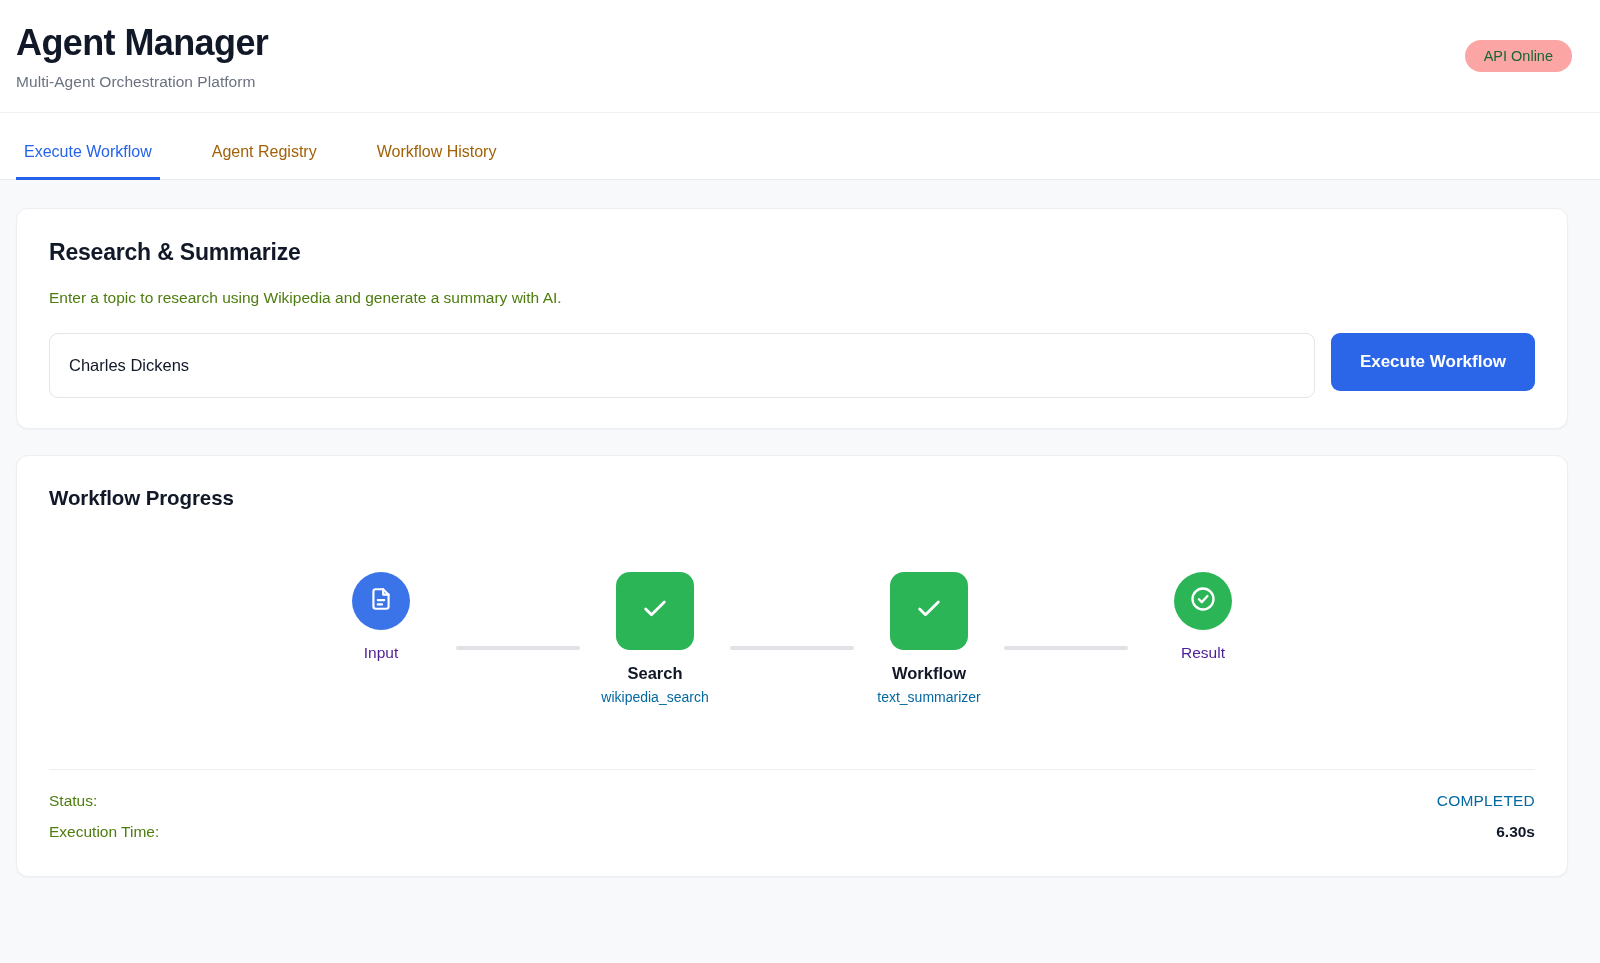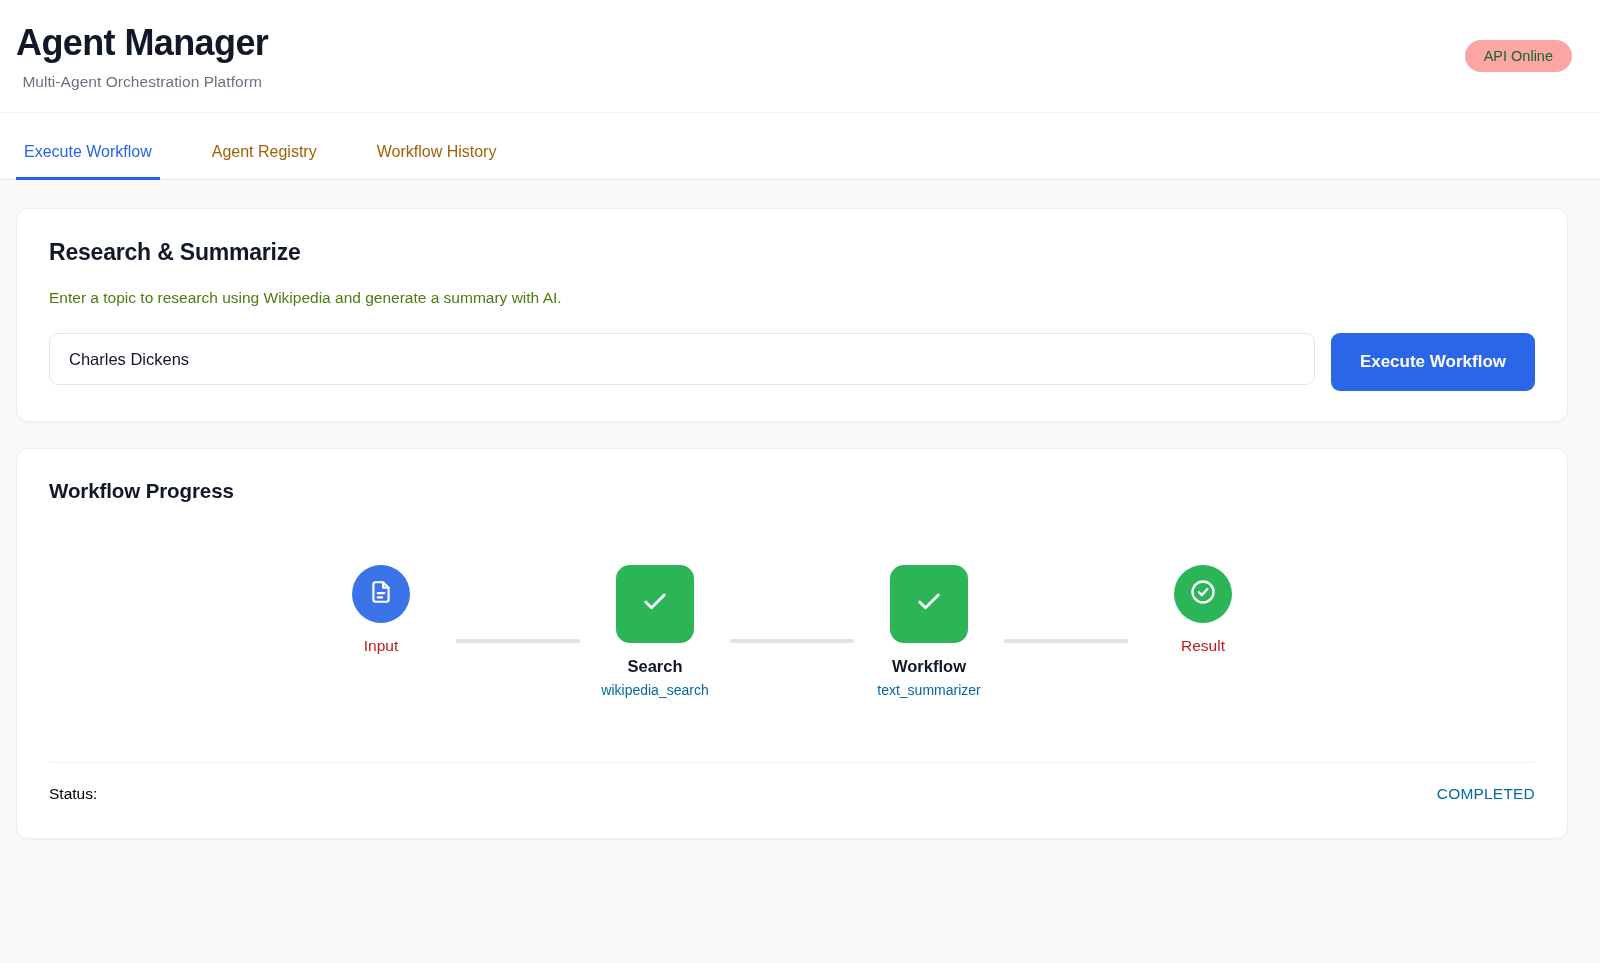--- a/index.html
+++ b/index.html
@@ -18,21 +18,20 @@
     -webkit-font-smoothing: antialiased;
   }
 
   
   .app-header {
     background: #ffffff;
     border-bottom: 1px solid #eef0f3;
     padding: 22px 16px 20px 16px;
     position: relative;
     height: 113px;
-    text-align: center;
   }
   .header-inner {
     display: flex;
     align-items: flex-start;
     justify-content: space-between;
     height: 100%;
   }
   .title-block { padding-left: 0px; }
   .app-title {
     font-size: 36px;
@@ -114,21 +113,21 @@
     margin-top: 26px;
   }
   .topic-input {
     flex: 1;
     border: 1px solid #e2e5e9;
     border-radius: 9px;
     font-family: "Liberation Sans", sans-serif;
     font-size: 16.5px;
     color: #111827;
     padding: 0 19px;
-    height: 52px;
+    height: 65px;
     background: #ffffff;
     outline: none;
   }
   .topic-input::placeholder { color: #9ca3af; }
   .execute-btn {
     background: #2c66e8;
     color: #ffffff;
     border: none;
     border-radius: 9px;
     font-family: "Liberation Sans", sans-serif;
@@ -174,21 +173,21 @@
   }
   .node-square {
     width: 78px; height: 78px;
     border-radius: 14px;
   }
   .node-blue { background: #3b74e8; }
   .node-green { background: #2bb557; }
 
   .step-label {
     font-size: 15.5px;
-    color: #b91c1c;
+    color: #4c1d95;
     margin-top: 14px;
     white-space: nowrap;
   }
   .step-label.bold { font-weight: bold; font-size: 16.5px; color: #111827; }
   .step-sub {
     font-size: 14px;
     color: #0369a1;
     margin-top: 6px;
     white-space: nowrap;
   }
@@ -208,21 +207,21 @@
     margin: 56px 0 0 0;
   }
   .status-rows { margin-top: 22px; }
   .status-row {
     display: flex;
     justify-content: space-between;
     align-items: baseline;
     font-size: 15.5px;
     margin-bottom: 13px;
   }
-  .status-key { color: #000000; }
+  .status-key { color: #4d7c0f; }
   .status-val-completed { color: #0369a1; font-weight: normal; letter-spacing: 0.2px; }
   .status-val-time { color: #111827; font-weight: bold; }
 </style>
 </head>
 <body>
 
 <div class="app-header">
   <div class="header-inner">
     <div class="title-block">
       <div class="app-title">Agent Manager</div>
@@ -312,16 +311,20 @@
 
     </div>
 
     <div class="divider"></div>
 
     <div class="status-rows">
       <div class="status-row">
         <span class="status-key">Status:</span>
         <span class="status-val-completed">COMPLETED</span>
       </div>
+      <div class="status-row">
+        <span class="status-key">Execution Time:</span>
+        <span class="status-val-time">6.30s</span>
+      </div>
     </div>
   </div>
 
 </div>
 
 </body></html>

